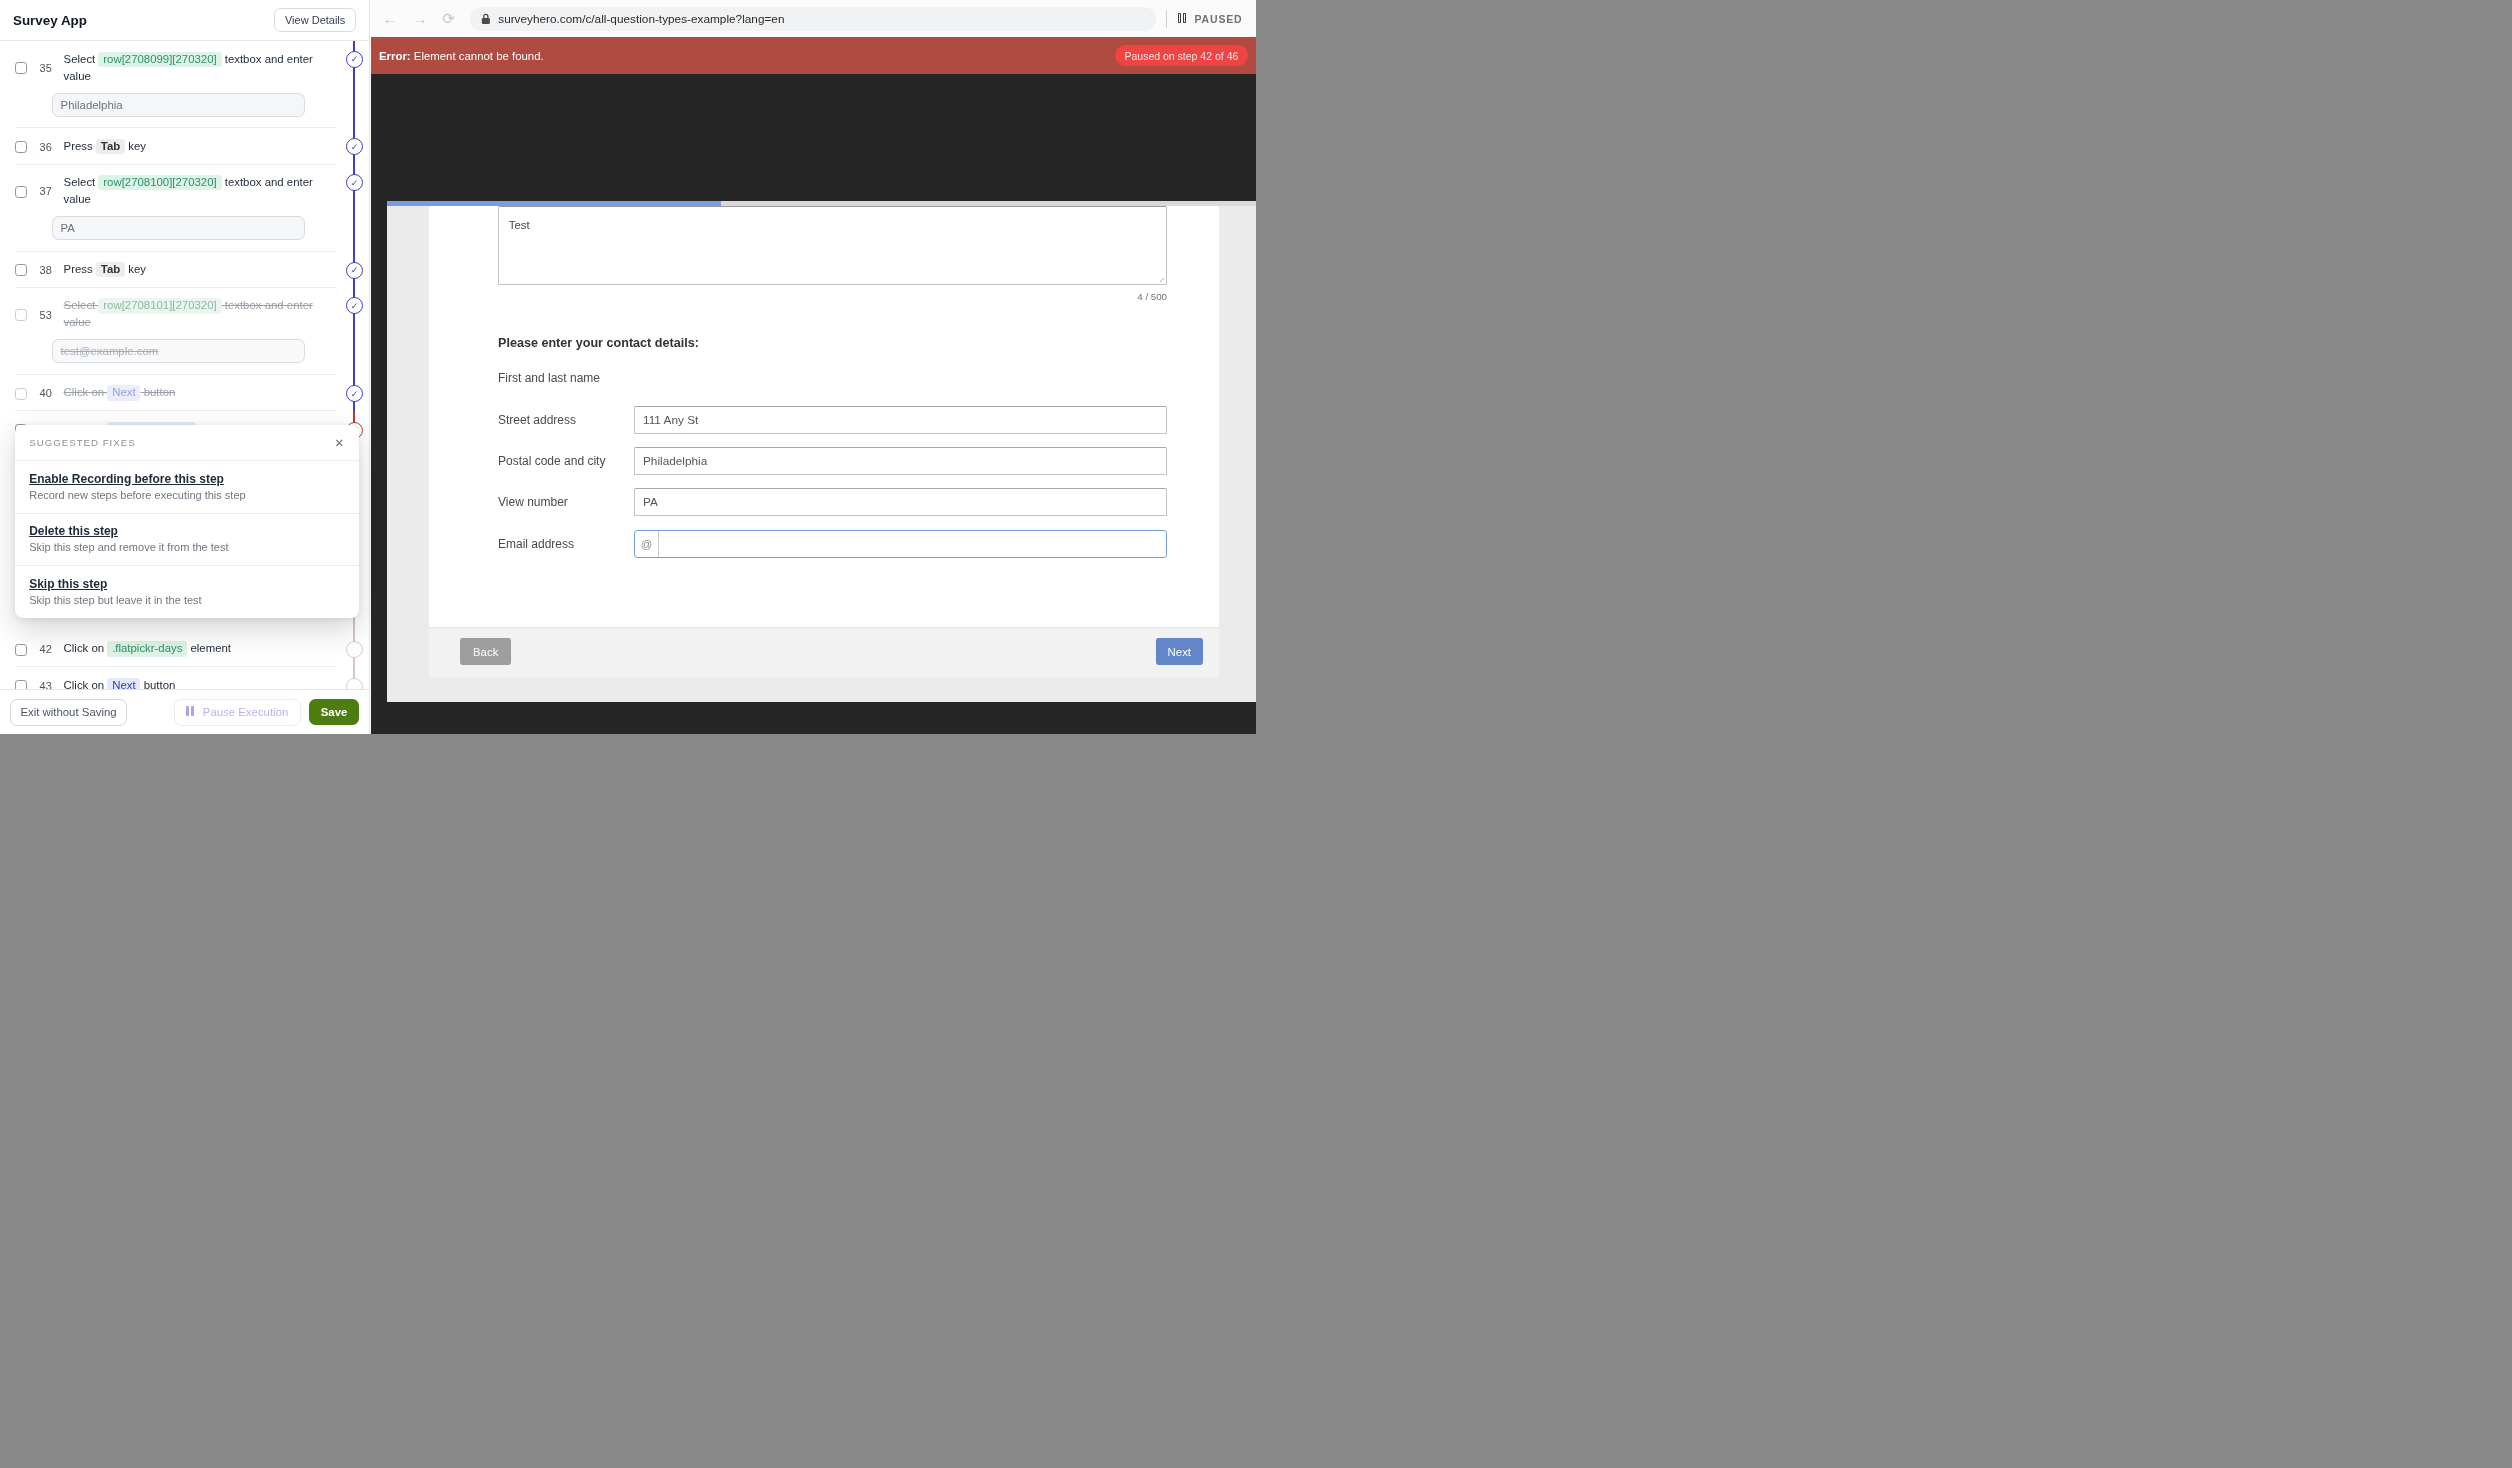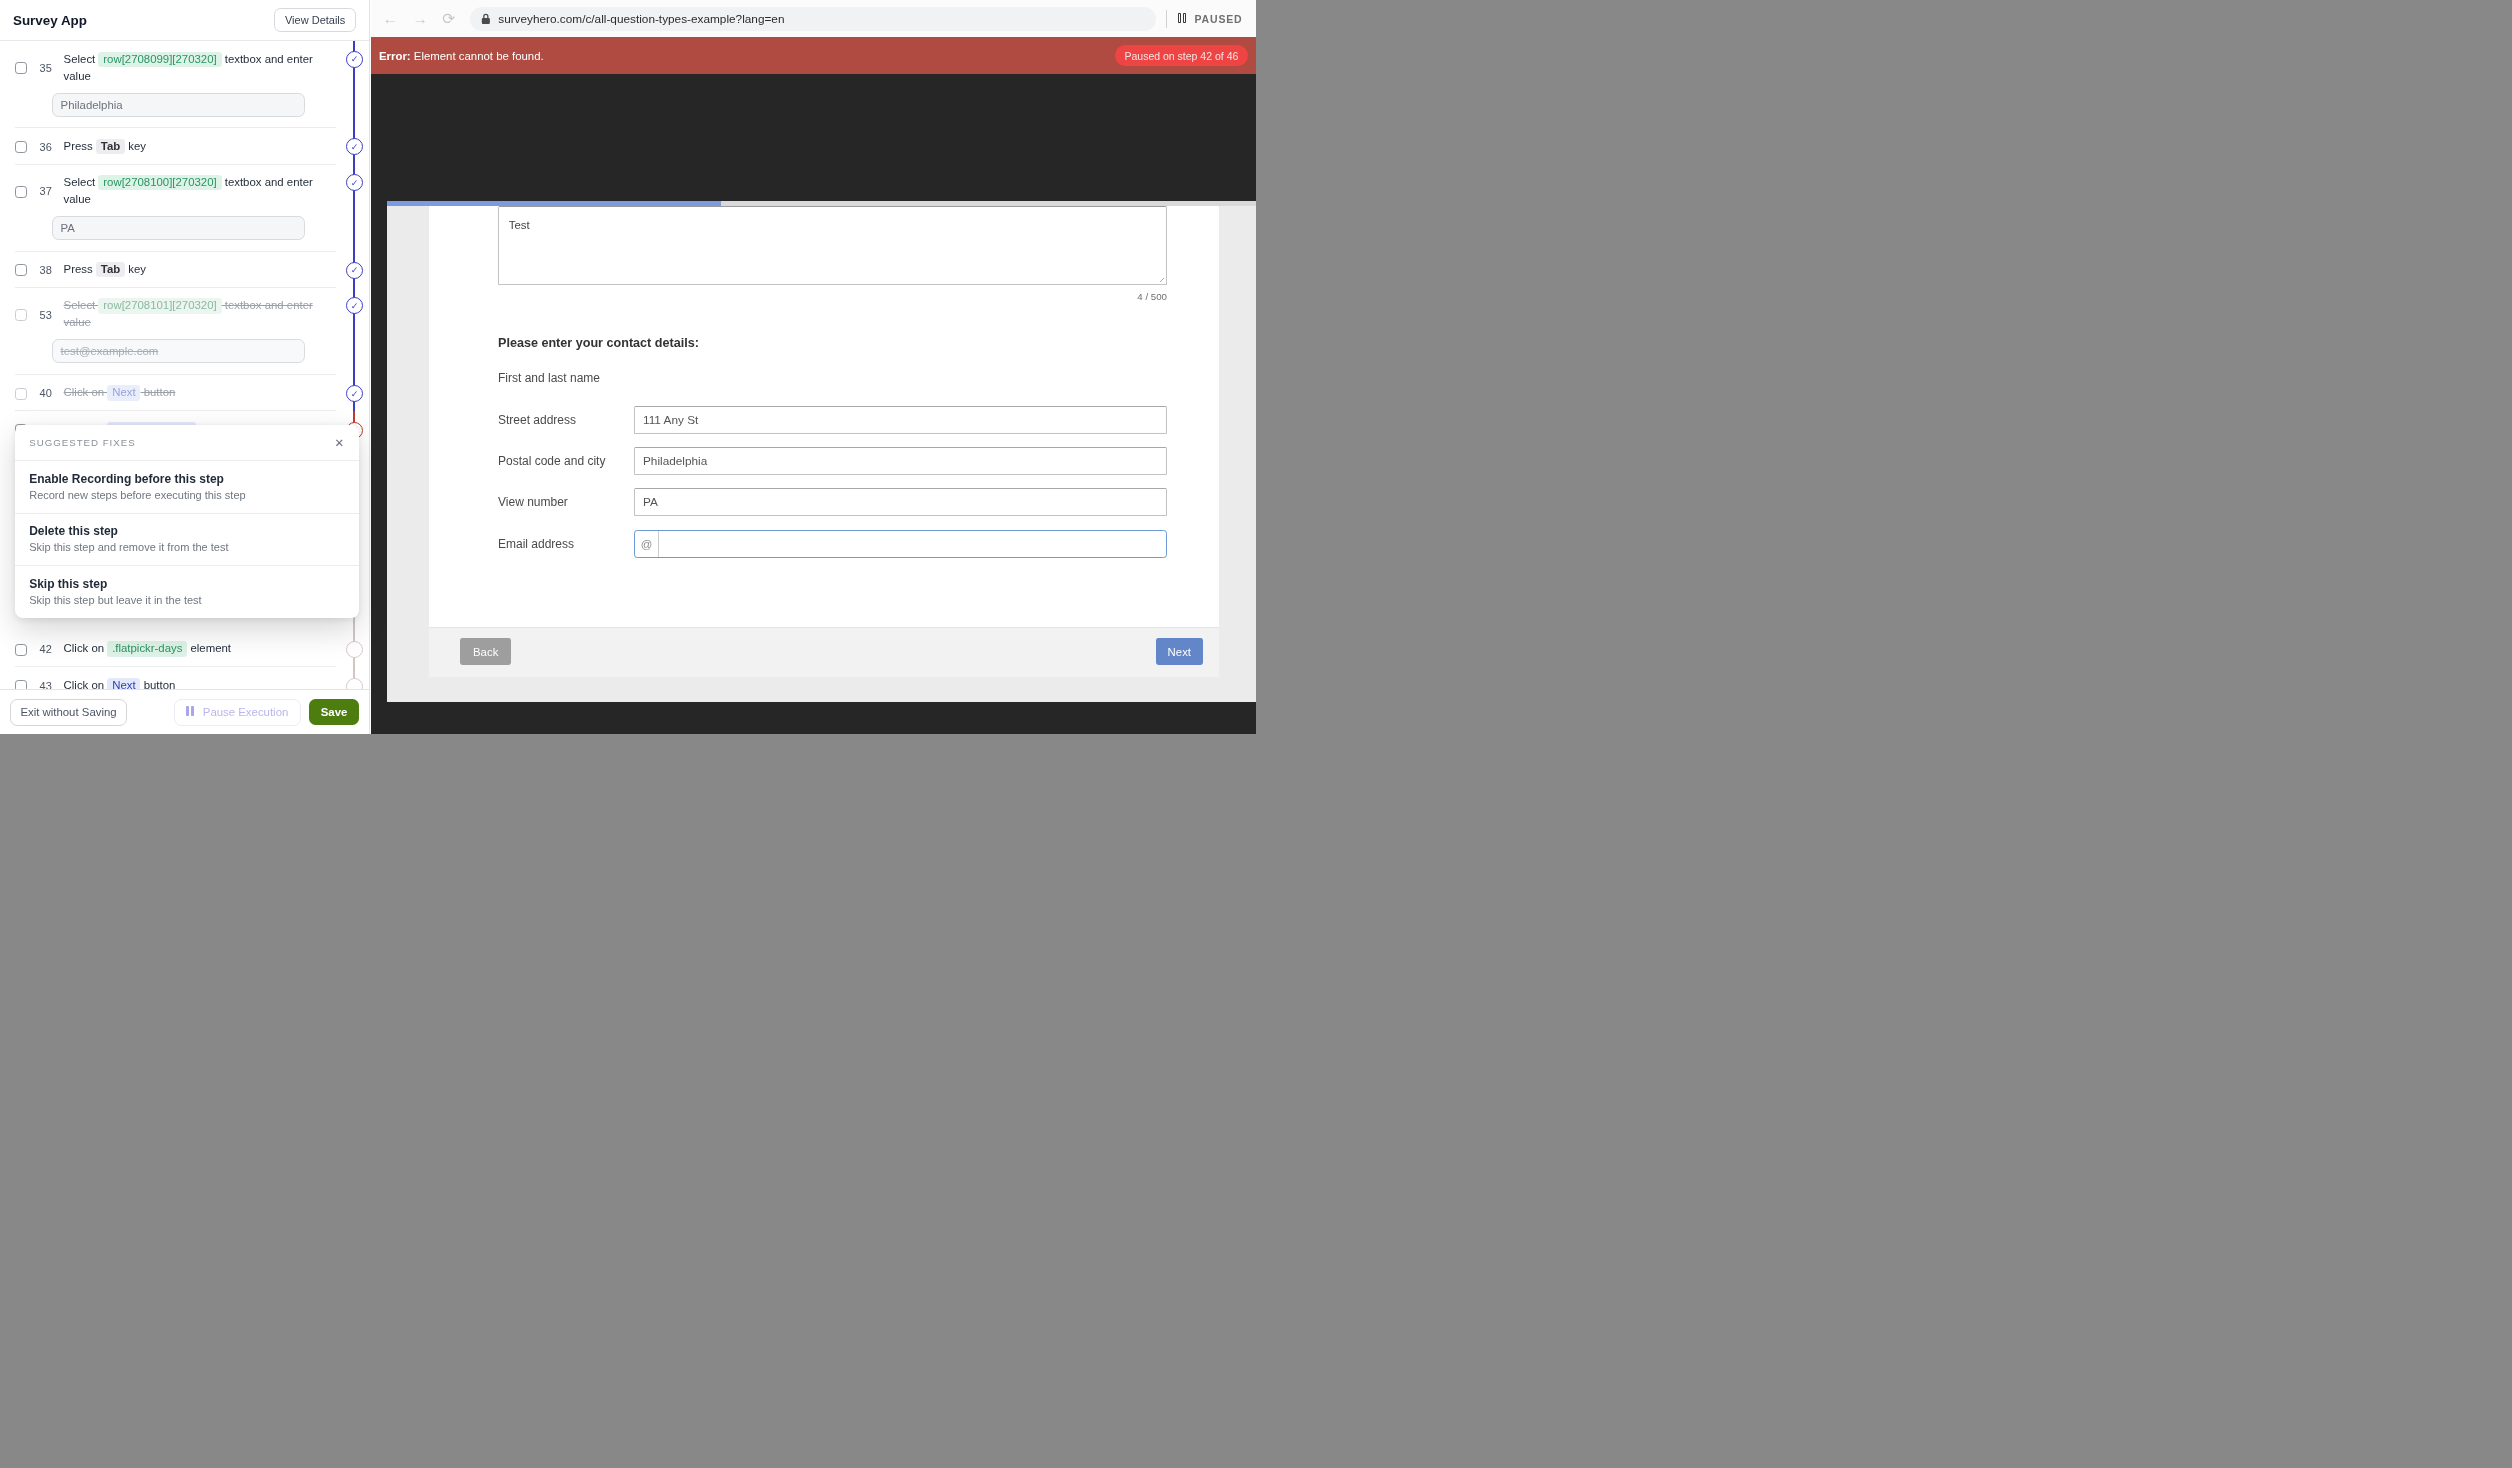--- a/index.html
+++ b/index.html
@@ -43,21 +43,21 @@
   .marker svg{position:absolute;left:15.4px;top:-4.9px;}
   .popup-gap{position:relative;height:172px;}
   
   .fixes{position:absolute;left:14.6px;top:425px;width:344px;background:#fff;border-radius:8px;z-index:10;
          box-shadow:0 11.4px 31px rgba(0,0,0,.16),0 1.6px 6.5px rgba(0,0,0,.08);}
   .fix-head{display:flex;align-items:center;justify-content:space-between;padding:10.5px 14.6px;border-bottom:0.8px solid #ececec;}
   .fix-title{font-size:9.7px;letter-spacing:1px;color:#8a9099;}
   .fix-close{font-size:11.4px;color:#6b7280;cursor:pointer;}
   .fix-item{padding:10.5px 14.6px 12px;border-bottom:0.8px solid #ececec;cursor:pointer;}
   .fix-item:last-child{border-bottom:none;}
-  .fix-item .t{font-size:12px;font-weight:bold;color:#1f2937;margin-bottom:3.2px;}
+  .fix-item .t{font-size:12px;font-weight:bold;color:#1f2937;margin-bottom:3.2px;text-decoration:underline;}
   .fix-item .d{font-size:11px;color:#6f7680;}
   
   .panel-footer{position:absolute;left:0;right:0;bottom:0;height:45px;background:#fff;border-top:0.8px solid #e4e4e4;
                 display:flex;align-items:center;padding:0 9.7px;z-index:5;}
   .exit-btn{background:#fff;border:0.8px solid #d5d5d5;border-radius:7.3px;padding:6.5px 9.7px;font-size:11.4px;color:#4b5563;cursor:pointer;}
   .footer-right{margin-left:auto;display:flex;align-items:center;gap:8px;}
   .pause-btn{background:#fff;border:0.8px solid #ececf5;border-radius:7.3px;padding:6.5px 11.4px;font-size:11.4px;color:#b9b5ee;
              display:flex;align-items:center;gap:6.5px;}
   .pause-bars i{display:inline-block;width:2.8px;height:9.7px;background:#aaa4ec;margin-right:2.4px;border-radius:0.8px;}
   .save-btn{background:#4d7c0f;border:none;border-radius:6.5px;padding:7.3px 12px;font-size:11.4px;color:#fff;font-weight:bold;cursor:pointer;}

